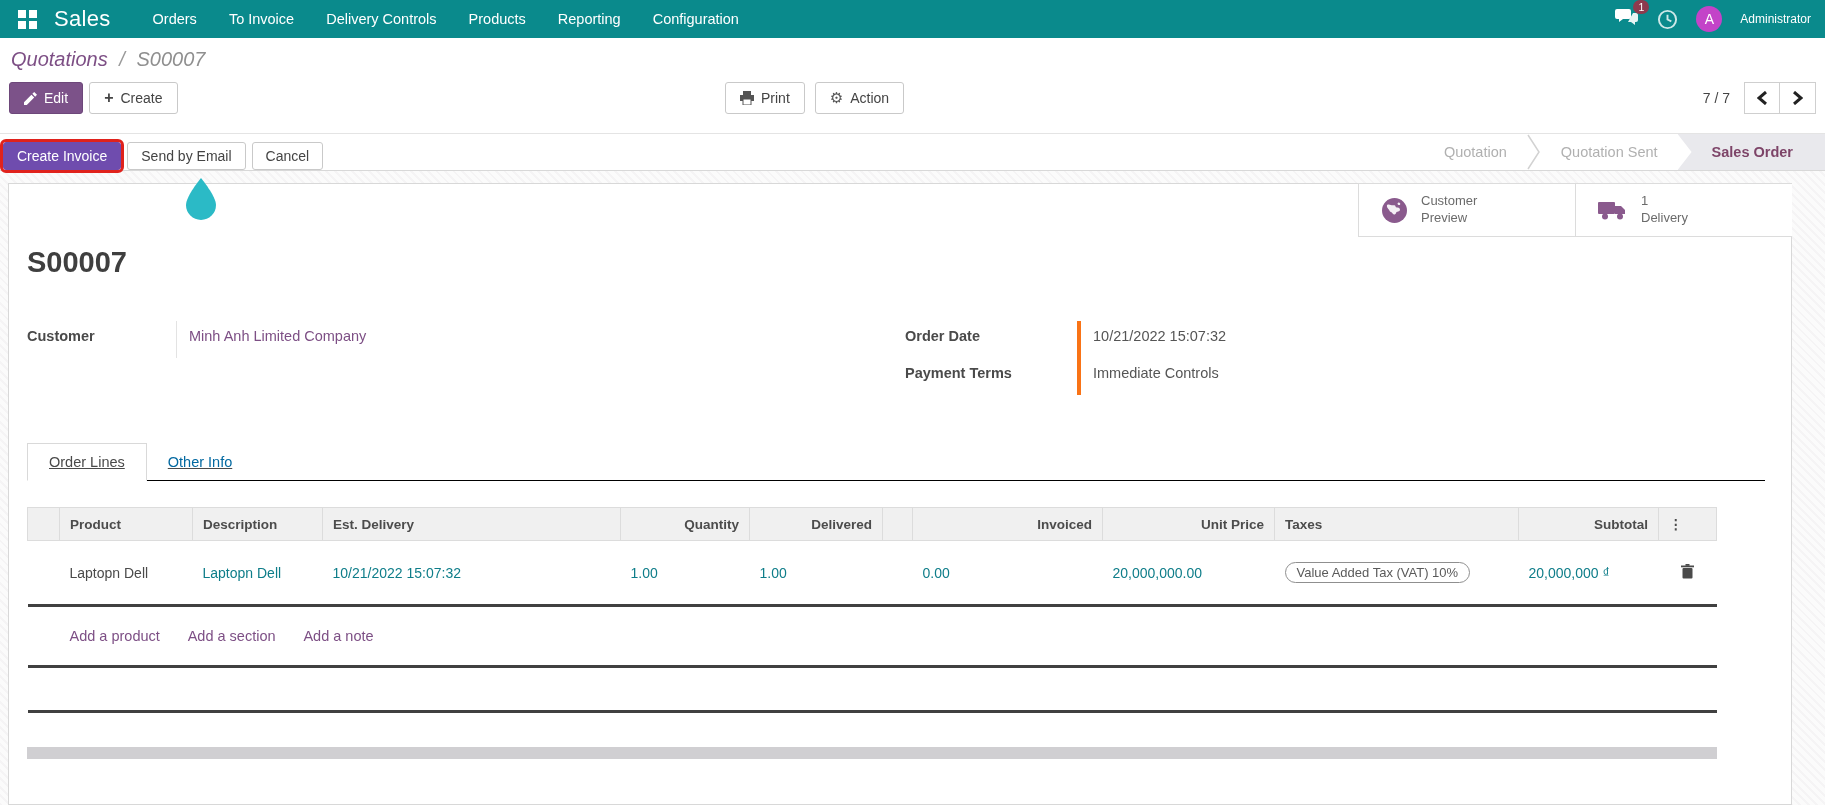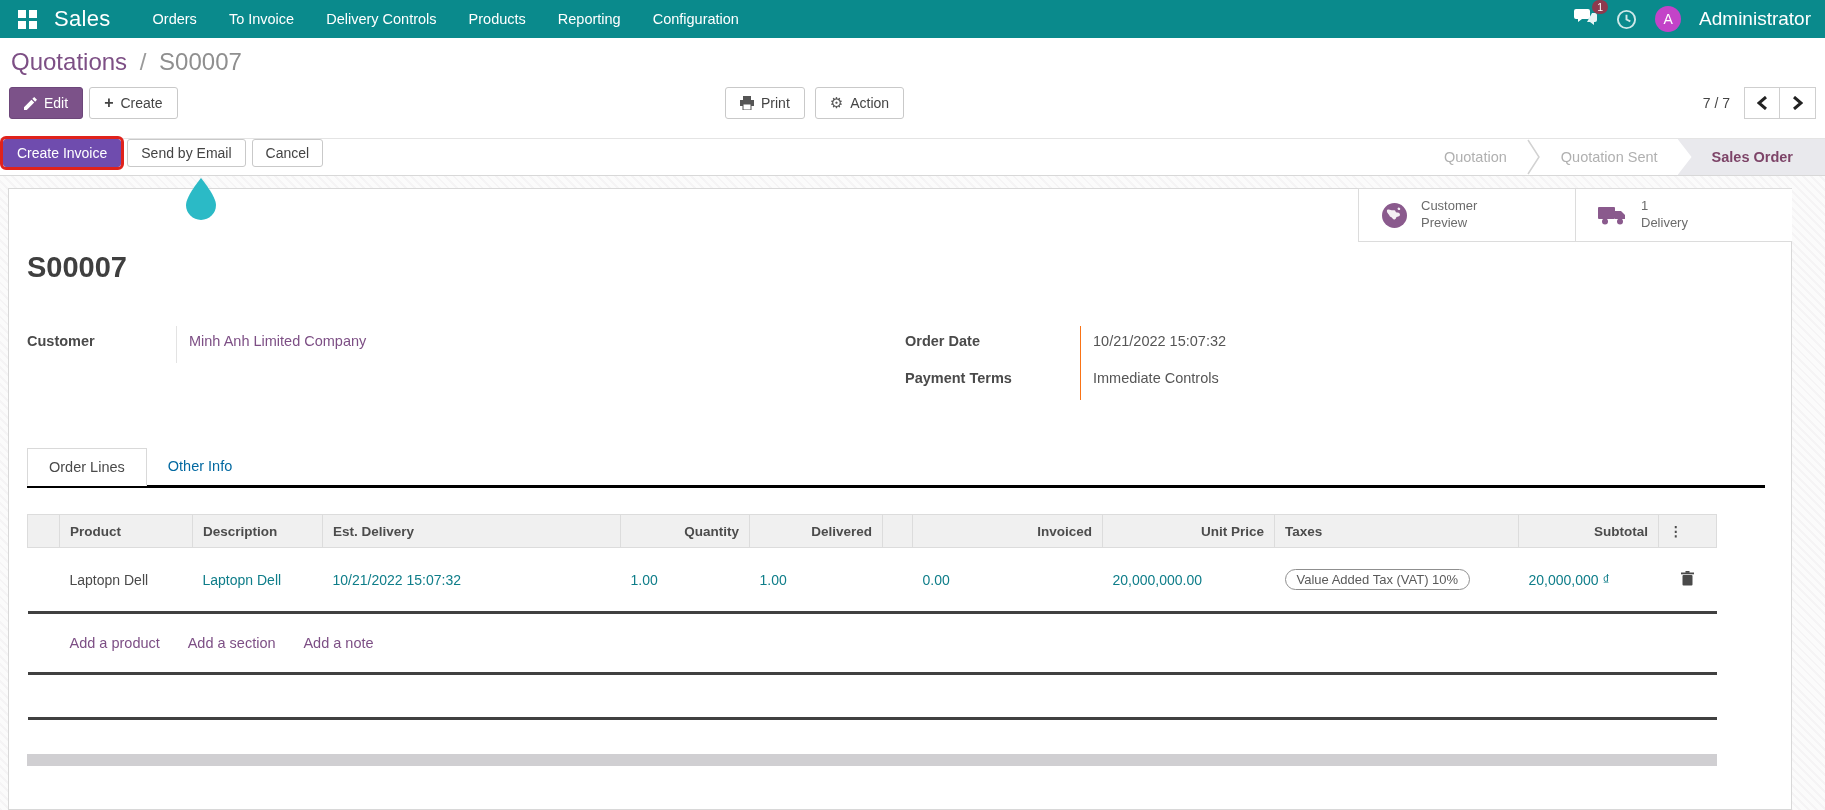--- a/index.html
+++ b/index.html
@@ -9,41 +9,41 @@
   
   .navbar { height:38px; background:#0a8a8c; display:flex; align-items:center; color:#fff; padding:0 14px 0 12px; }
   .apps-btn { width:30px; height:30px; display:flex; align-items:center; justify-content:center; cursor:pointer; }
   .brand { font-size:22px; margin:0 26px 0 12px; letter-spacing:.3px; cursor:pointer; }
   .menu-item { font-size:14.5px; padding:0 16px; line-height:38px; cursor:pointer; }
   .nav-right { margin-left:auto; display:flex; align-items:center; gap:18px; }
   .msg-wrap { position:relative; cursor:pointer; }
   .badge { position:absolute; top:-7px; right:-10px; background:#8d3a4e; color:#fff; font-size:10.5px; border-radius:8px; padding:1px 5px; }
   .clock-btn { cursor:pointer; display:flex; }
   .avatar { width:26px; height:26px; border-radius:50%; background:#c343c8; color:#fff; font-size:14px; display:flex; align-items:center; justify-content:center; }
-  .username { font-size:19px; cursor:pointer; }
+  .username { font-size:12px; cursor:pointer; }
 
   
   .control-panel { background:#fff; padding:10px 9px 18px 9px; }
-  .breadcrumb { font-size:24px; padding-left:2px; }
+  .breadcrumb { font-size:20px; padding-left:2px;font-style:italic; }
   .bc-parent { color:#7d4f85; cursor:pointer; }
   .bc-sep { color:#9a9a9a; margin:0 6px; }
   .bc-current { color:#8f8f8f; }
   .actions-row { position:relative; display:flex; align-items:center; margin-top:10px; height:34px; }
   .btn { font-size:14px; border:1px solid #c9c9c9; background:#fff; color:#444; border-radius:3px; padding:6px 14px; cursor:pointer; display:inline-flex; align-items:center; gap:7px; }
   .btn-primary { background:#7c5289; border-color:#6d477a; color:#fff; }
   .left-btns { display:flex; gap:6px; }
   .center-btns { position:absolute; left:716px; display:flex; gap:10px; }
   .pager { margin-left:auto; display:flex; align-items:center; gap:14px; }
   .pager-text { font-size:14px; color:#444; }
   .pager-btns { display:flex; }
   .pager-btn { width:36px; height:32px; border:1px solid #cfcfcf; background:#fff; display:flex; align-items:center; justify-content:center; cursor:pointer; }
   .pager-btn + .pager-btn { border-left:none; }
 
   
-  .statusbar { height:38px; border-top:1px solid #e4e4e4; border-bottom:1px solid #d8d8d8; background:#fff; display:flex; align-items:flex-start; padding-left:3px; }
+  .statusbar { height:38px; border-top:1px solid #e4e4e4; border-bottom:1px solid #d8d8d8; background:#fff; display:flex; align-items:flex-end; padding-left:3px; }
   .sb-btn { font-size:14px; border:1px solid #c9c9c9; background:#fff; color:#444; border-radius:3px; padding:5px 13px; margin-right:6px; cursor:pointer; }
   .sb-primary { background:#6f4cae; color:#fff; border-color:#6f4cae; outline:3px solid #e0221c; outline-offset:0; }
   .sb-stages { margin-left:auto; display:flex; align-items:center; height:100%; }
   .stage { font-size:14.5px; color:#b0b0b0; padding:0 20px; cursor:pointer; }
   .stage-divider { display:flex; align-items:center; }
   .stage-active { height:100%; display:flex; align-items:center; background:#e9e9ed; color:#7d4468; font-weight:700; font-size:14.5px; padding:0 32px 0 34px; clip-path:polygon(0 0,100% 0,100% 100%,0 100%,14px 50%); cursor:pointer; }
 
   
   .sheet-zone { height:634px; background:repeating-linear-gradient(45deg,#f5f4f5 0px,#f5f4f5 2px,#fbfbfb 2px,#fbfbfb 6px); padding:12px 33px 0 8px; }
   .sheet { background:#fff; border:1px solid #d8d8d8; height:100%; position:relative; }
@@ -51,25 +51,25 @@
   .smart-btn { width:217px; height:54px; background:#fff; border-left:1px solid #dcdcdc; border-bottom:1px solid #dcdcdc; border-top:1px solid #dcdcdc; display:flex; align-items:center; gap:13px; padding-left:22px; cursor:pointer; }
   .smart-txt { font-size:13px; color:#6b6b6b; line-height:1.3; }
   .sheet-content { padding:18px 26px 0 18px; }
   .doc-title { font-size:29px; font-weight:700; color:#3f3f3f; margin-top:44px; }
 
   .fields { display:flex; margin-top:42px; }
   .fgroup-left { width:878px; }
   .frow { display:flex; min-height:37px; align-items:flex-start; }
   .flabel { font-size:14.5px; font-weight:700; color:#4a4a4a; padding-top:7px; }
   .fgroup-left .flabel { width:150px; border-right:1px solid #e3e3e3; align-self:stretch; }
-  .fgroup-right .flabel { width:176px; border-right:1px solid #f97316; align-self:stretch; }
+  .fgroup-right .flabel { width:176px; border-right:4px solid #f97316; align-self:stretch; }
   .fvalue { font-size:14.5px; color:#555; padding:7px 0 0 12px; }
   .fvalue.link { color:#7d4f85; cursor:pointer; }
 
-  .tabs { display:flex; border-bottom:3px solid #000000; margin-top:48px; align-items:flex-start; }
+  .tabs { display:flex; border-bottom:1px solid #000000; margin-top:48px; align-items:center;text-decoration:underline; }
   .tab { font-size:14.5px; padding:10px 21px; cursor:pointer; }
   .tab.active { background:#fff; border:1px solid #d9d9d9; border-bottom:1px solid #fff; margin-bottom:-1px; color:#4a4a4a; }
   .tab.inactive { color:#0369a1; }
 
   table.lines { border-collapse:collapse; width:1690px; table-layout:fixed; margin-top:26px; font-size:14px; }
   table.lines thead th { background:#f0f0f0; border:1px solid #dcdcdc; font-weight:700; font-size:13.5px; color:#4c4c4c; padding:8px 10px; text-align:left; white-space:nowrap; overflow:hidden; }
   table.lines thead th.num { text-align:right; }
   table.lines td { padding:21px 10px; border-bottom:3px solid #404040; white-space:nowrap; overflow:hidden; }
   td.num { }
   .teal { color:#0e7d89; }

